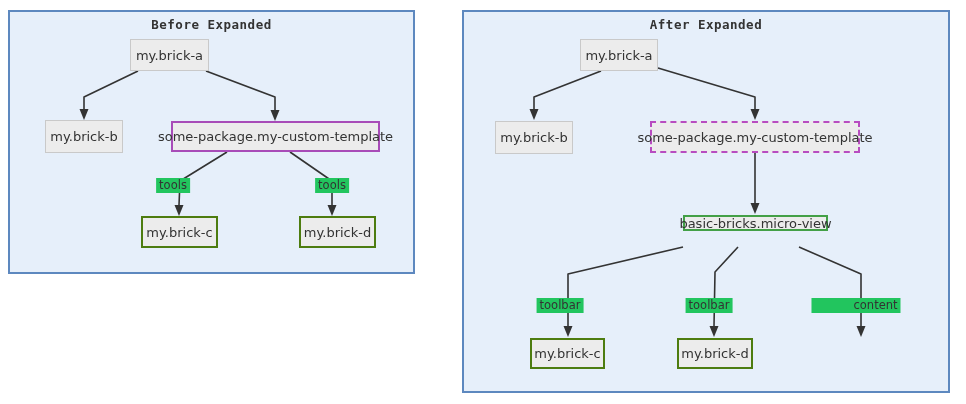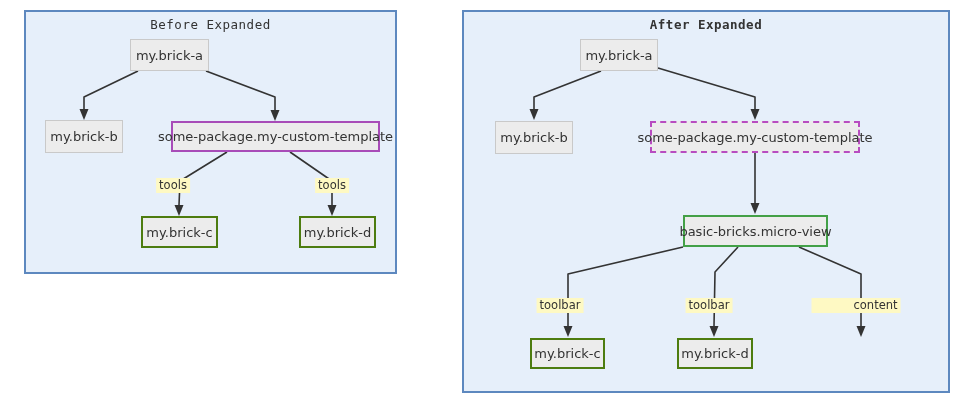--- a/index.html
+++ b/index.html
@@ -9,21 +9,21 @@
     background:#ffffff;
     font-family:"DejaVu Sans", sans-serif;
     overflow:hidden;
   }
   .panel{
     position:absolute;
     background:#e6effa;
     border:2px solid #5d88bf;
     box-sizing:border-box;
   }
-  .panel--before{left:24px;top:10px;width:373px;height:264px;}
+  .panel--before{left:8px;top:10px;width:407px;height:264px;font-weight:bold;}
   .panel--after{left:462px;top:10px;width:488px;height:383px;font-weight:bold;}
   .panel-title{
     position:absolute;top:5px;left:0;right:0;
     text-align:center;
     font-family:"DejaVu Sans Mono", monospace;
     font-size:12.5px;color:#333333;
     letter-spacing:0.5px;
   }
   #edge-layer{position:absolute;left:0;top:0;width:966px;height:404px;}
   #edge-layer path{fill:none;stroke:#333333;stroke-width:1.6;stroke-linejoin:round;}
@@ -37,21 +37,21 @@
     font-size:13px;color:#333333;
     white-space:nowrap;
   }
   .node--purple{border:2px solid #a84cb8;}
   .node--purple-dashed{border:2px dashed #b84cc0;}
   .node--orange{border:2px solid #4d7c0f;}
   .node--green{border:2px solid #43a047;}
   .edge-label{
     position:absolute;
     transform:translateX(-50%);
-    background:#fef9c3;
+    background:#22c55e;
     color:#333333;
     font-size:11.5px;
     line-height:15px;
     padding:0 3px;
     white-space:nowrap;
   }
 </style>
 </head>
 <body>
 
@@ -94,21 +94,21 @@
   <div class="node node--purple" style="left:171px;top:121px;width:209px;height:31px;">some-package.my-custom-template</div>
   <div class="node node--orange" style="left:141px;top:216px;width:77px;height:32px;">my.brick-c</div>
   <div class="node node--orange" style="left:299px;top:216px;width:77px;height:32px;">my.brick-d</div>
 
   <div class="edge-label" style="left:173px;top:178px;">tools</div>
   <div class="edge-label" style="left:332px;top:178px;">tools</div>
 
   <div class="node" style="left:580px;top:39px;width:78px;height:32px;">my.brick-a</div>
   <div class="node" style="left:495px;top:121px;width:78px;height:33px;">my.brick-b</div>
   <div class="node node--purple-dashed" style="left:650px;top:121px;width:210px;height:32px;">some-package.my-custom-template</div>
-  <div class="node node--green" style="left:683px;top:215px;width:145px;height:32px;">basic-bricks.micro-view</div>
+  <div class="node node--green" style="left:683px;top:215px;width:145px;height:16px;">basic-bricks.micro-view</div>
   <div class="node node--orange" style="left:530px;top:338px;width:75px;height:31px;">my.brick-c</div>
   <div class="node node--orange" style="left:677px;top:338px;width:76px;height:31px;">my.brick-d</div>
 
   <div class="edge-label" style="left:560px;top:298px;">toolbar</div>
   <div class="edge-label" style="left:709px;top:298px;">toolbar</div>
   <div class="edge-label" style="left:856px;top:298px;padding-left:42px;">content</div>
 
 </div>
 
 </body></html>

